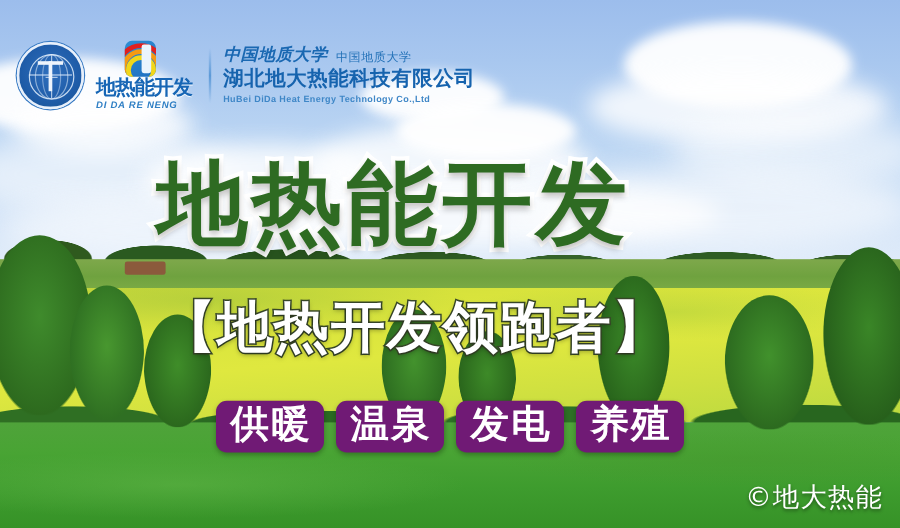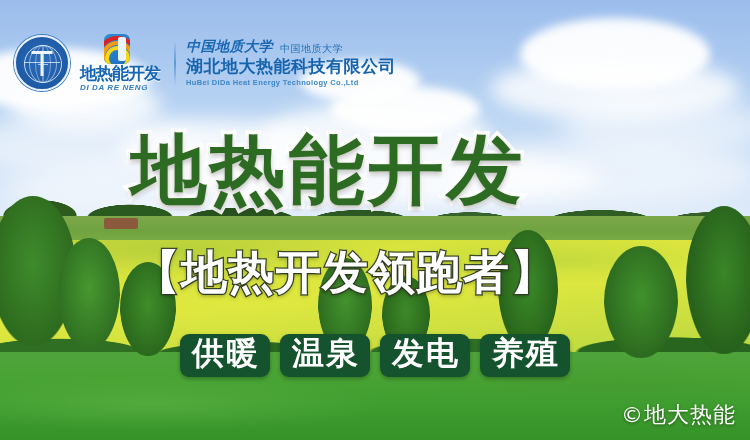--- a/index.html
+++ b/index.html
@@ -162,21 +162,21 @@
     text-shadow:0 2px 4px rgba(0,0,0,.35);
     line-height:1;
   }
 
   
   .pills{
     position:absolute;left:0;top:334px;width:750px;
     display:flex;justify-content:center;align-items:center;gap:10px;
   }
   .pill{
-    background:#14532d;color:#ffffff;border-radius:9px;
+    background:#701a75;color:#ffffff;border-radius:9px;
     font-family:"DejaVu Sans","Liberation Sans",sans-serif;
     font-size:32px;font-weight:bold;letter-spacing:2px;
     padding:2px 10px 5px 12px;line-height:1.12;
     box-shadow:0 2px 4px rgba(0,0,0,.28);
   }
 
   
   .watermark{
     position:absolute;right:14px;bottom:10px;
     color:#ffffff;font-size:22px;font-weight:normal;letter-spacing:1px;

